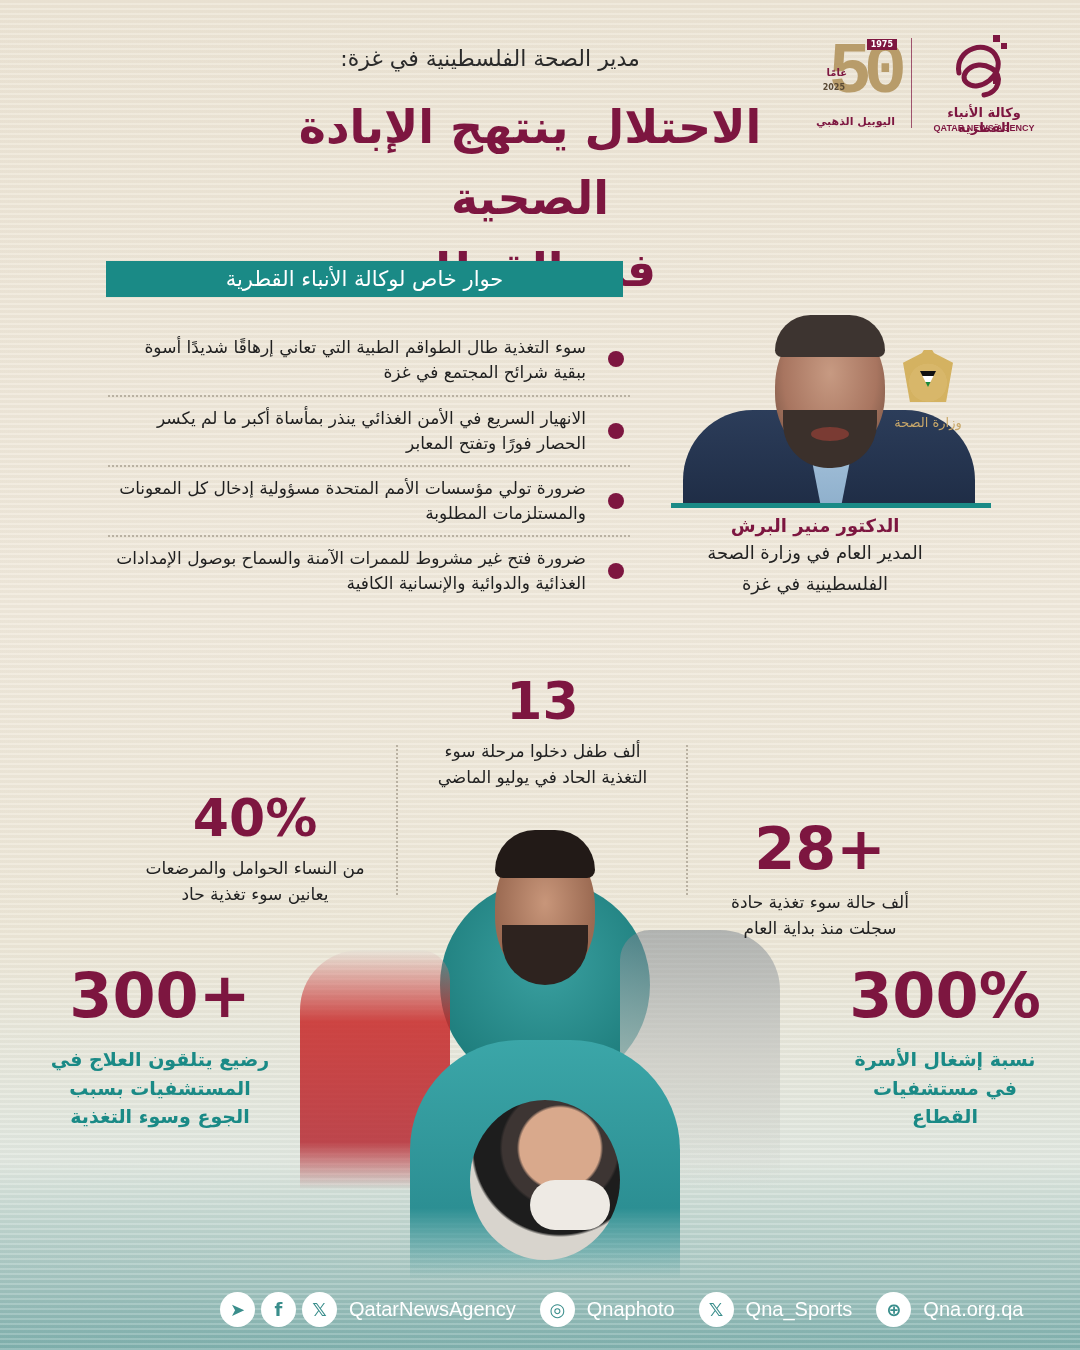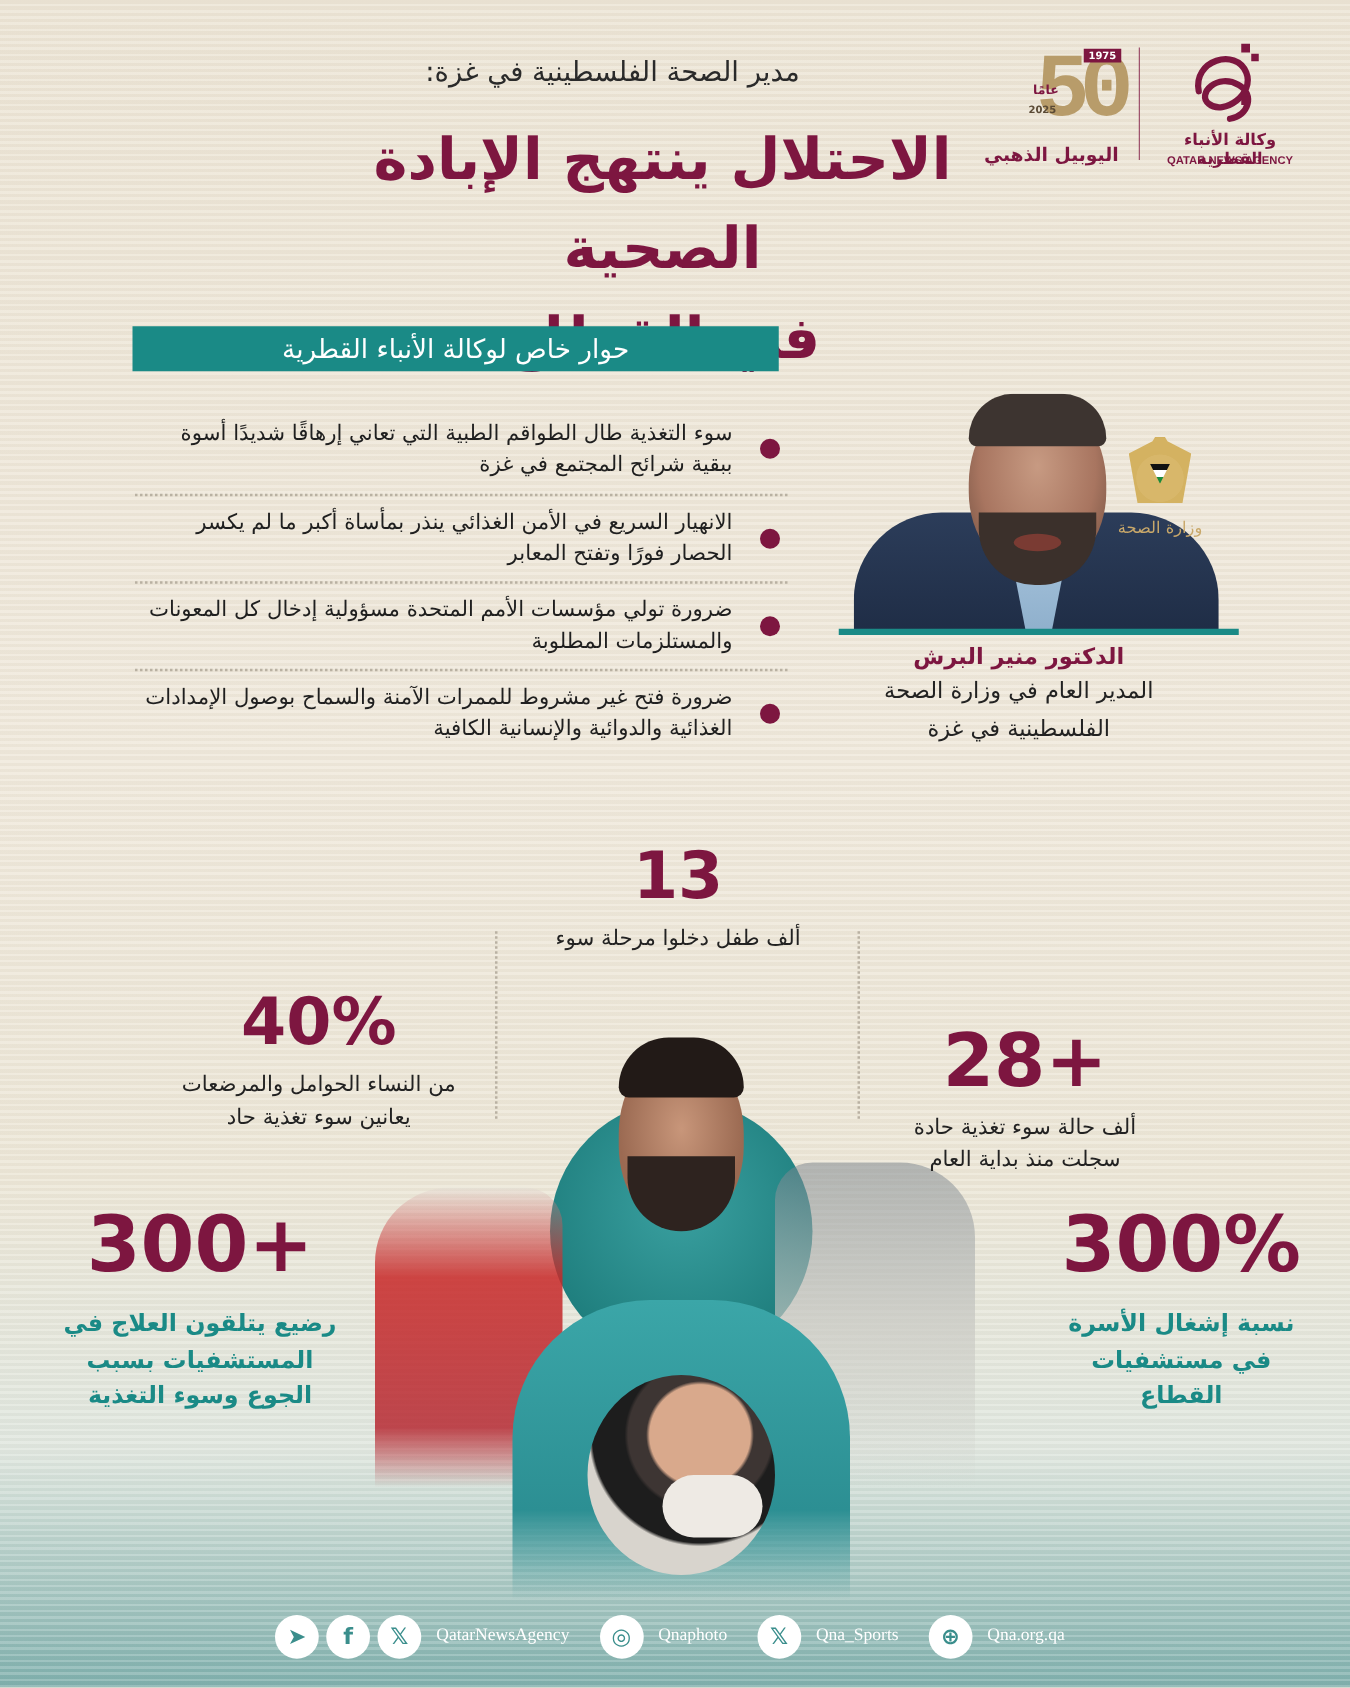--- a/index.html
+++ b/index.html
@@ -19,21 +19,21 @@
   
   .logos { position: absolute; top: 30px; right: 36px; width: 256px; height: 105px; display: flex; flex-direction: row; align-items: center; }
   .golden { width: 100px; height: 100px; position: relative; }
   .golden .big5 {
     position: absolute; right: 0; top: 4px; font-size: 72px; font-weight: bold; color: #b89c6a;
     font-family: Liberation Mono, monospace; direction: ltr; letter-spacing: -8px; line-height: 1;
   }
   .golden .yr1975 { position: absolute; right: 2px; top: 6px; background: #7d1640; color: #fff; font-size: 8px; padding: 1px 4px; font-weight: bold; direction: ltr; }
   .golden .yr2025 { position: absolute; right: 54px; top: 50px; color: #5a4a35; font-size: 8px; font-weight: bold; direction: ltr; }
   .golden .years-ar { position: absolute; right: 52px; top: 34px; color: #7d1640; font-size: 10px; font-weight: bold; }
-  .golden .jubilee { position: absolute; right: 4px; top: 82px; color: #7d1640; font-size: 15px; font-weight: bold; white-space: nowrap; }
+  .golden .jubilee { position: absolute; right: 4px; top: 82px; color: #7d1640; font-size: 11px; font-weight: bold; white-space: nowrap; }
   .logo-sep { width: 1px; height: 90px; background: #7d1640; margin: 0 12px; opacity: 0.7; }
   .qna { width: 120px; height: 100px; position: relative; text-align: center; }
   .qna svg { position: absolute; top: 0; left: 25px; }
   .qna .ar { position: absolute; top: 72px; left: 0; right: 0; color: #7d1640; font-size: 13px; font-weight: bold; }
   .qna .en { position: absolute; top: 90px; left: 0; right: 0; color: #7d1640; font-size: 9px; font-weight: bold; direction: ltr; font-family: "Liberation Sans", sans-serif; }
 
   
   .title-sub { position: absolute; top: 46px; right: 340px; width: 500px; text-align: center; font-size: 22px; color: #2a2a2a; left: 220px; }
   .title-main { position: absolute; top: 92px; left: 220px; width: 620px; text-align: center; font-size: 46px; font-weight: bold; color: #7d1640; line-height: 1.55; }
   .title-main span { display: block; }
@@ -99,21 +99,21 @@
   .collage .nurse-body { position: absolute; left: 110px; top: 170px; width: 270px; height: 240px; background: linear-gradient(180deg, #3ba6a8, #2c8f93 70%, rgba(60,150,150,0)); border-radius: 110px 110px 0 0; }
   .collage .nurse-head { position: absolute; left: 195px; top: -30px; width: 100px; height: 140px; border-radius: 48% 48% 45% 45%; background: radial-gradient(ellipse at 50% 45%, #c8967a, #9b6a52 70%); }
   .collage .nurse-hair { position: absolute; left: 195px; top: -40px; width: 100px; height: 48px; border-radius: 50px 50px 10px 10px; background: #221a17; }
   .collage .nurse-beard { position: absolute; left: 202px; top: 55px; width: 86px; height: 60px; border-radius: 0 0 43px 43px; background: #2e231f; }
   .collage .baby { position: absolute; left: 170px; top: 230px; width: 150px; height: 160px; border-radius: 50%; background: radial-gradient(circle at 60% 30%, #d9a98c 0 28%, #3d3533 30% 40%, #1d1d1d 42% 60%, #d8d4cd 62%); }
   .collage .glove { position: absolute; left: 230px; top: 310px; width: 80px; height: 50px; border-radius: 30px; background: #eeeae4; }
 
   
   .footer { position: absolute; top: 1291px; left: 220px; width: 650px; height: 36px; display: flex; flex-direction: row; direction: ltr; align-items: center; gap: 6px; }
   .s-icon { width: 35px; height: 35px; border-radius: 50%; background: #fff; display: inline-flex; align-items: center; justify-content: center; color: #3a8e8c; font-weight: bold; font-size: 18px; font-family: "DejaVu Sans", sans-serif; flex: 0 0 auto; }
-  .s-label { color: #fff; font-size: 14px; font-family: Liberation Serif, serif; margin: 0 18px 0 6px; white-space: nowrap; }
+  .s-label { color: #fff; font-size: 20px; font-family: Liberation Sans, sans-serif; margin: 0 18px 0 6px; white-space: nowrap; }
 </style>
 </head>
 <body>
 
 <div class="page">
 
   <div class="logos">
     <div class="qna">
       <svg width="70" height="68" viewBox="0 0 70 68">
         <path d="M10 40 C 5 15, 40 5, 48 25 C 55 42, 30 60, 18 50 C 8 42, 25 25, 42 35 C 55 42, 50 60, 35 62" fill="none" stroke="#7d1640" stroke-width="5" stroke-linecap="round"></path>
@@ -198,20 +198,21 @@
     <div class="nurse-hair"></div>
     <div class="nurse-beard"></div>
     <div class="baby"></div>
     <div class="glove"></div>
   </div>
 
   <div class="stat stat-13">
     <div class="num">13</div>
     <div class="lbl">
       <div>ألف طفل دخلوا مرحلة سوء</div>
+      <div>التغذية الحاد في يوليو الماضي</div>
     </div>
   </div>
   <div class="stat stat-40">
     <div class="num" style="direction:rtl">40%</div>
     <div class="lbl">
       <div>من النساء الحوامل والمرضعات</div>
       <div>يعانين سوء تغذية حاد</div>
     </div>
   </div>
   <div class="stat stat-28">

